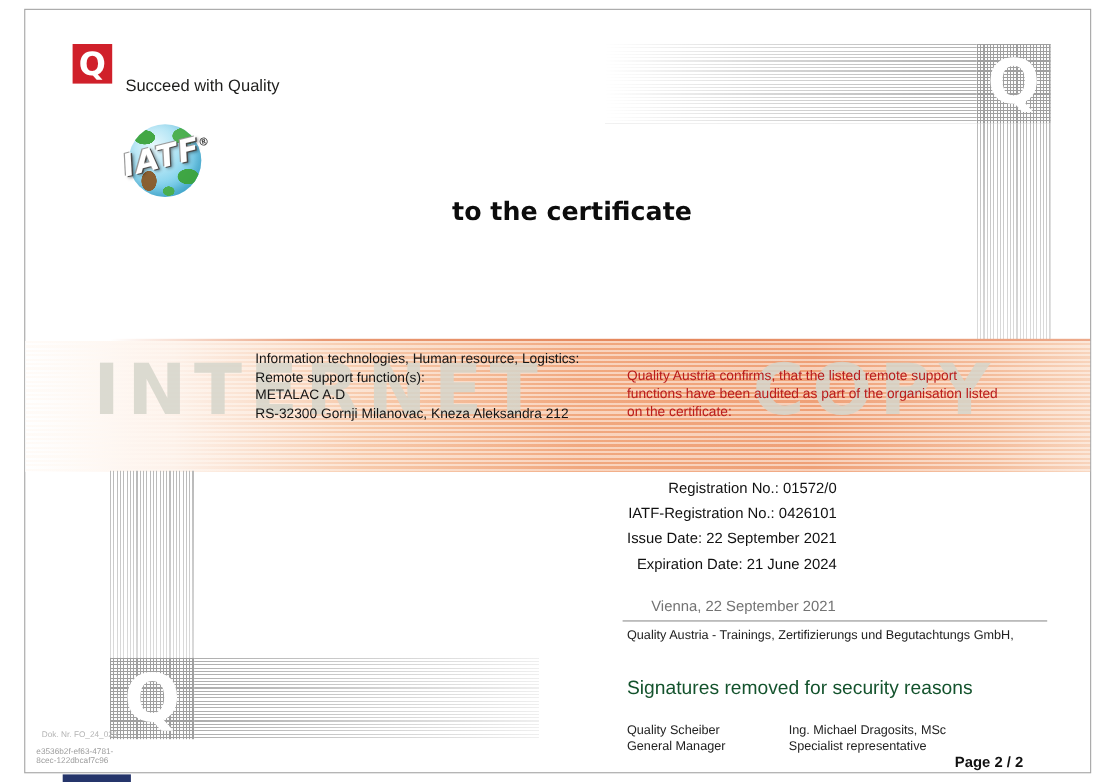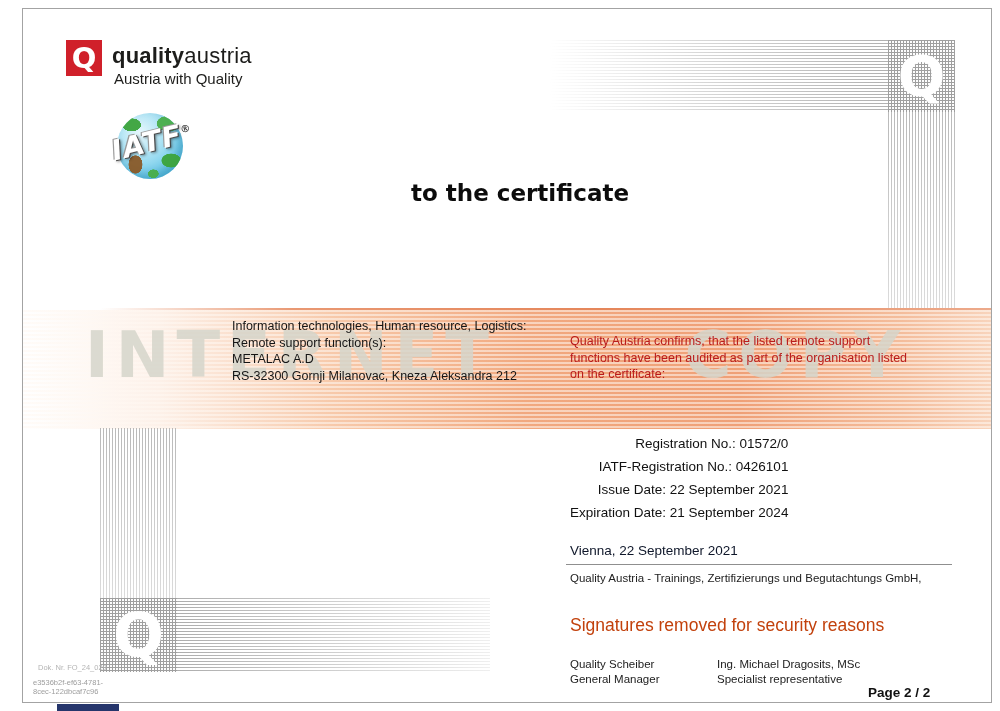--- a/index.html
+++ b/index.html
@@ -76,24 +76,24 @@
   .watermark { left:85px; top:318px; width:822px; display:flex; justify-content:space-between;
                font-family:"DejaVu Sans", sans-serif; font-weight:700; font-size:64px;
                letter-spacing:7px; color:rgba(213,213,202,.85); }
 
   
   .band-left  { left:232px; top:318px; width:335px; font-size:12.5px; line-height:16.5px; color:#151515; }
   .band-right { left:570px; top:333px; width:345px; font-size:12.5px; line-height:16.5px; color:#b91c1c; }
 
   
   .reg-block { left:570px; top:432px; font-size:13.5px; line-height:23px; color:#111;text-align:right; }
-  .vienna    { left:570px; top:543px; font-size:13.5px; color:#0f172a; }
+  .vienna    { left:592px; top:543px; font-size:13.5px; color:#737373; }
   .rule      { left:566px; top:564px; width:386px; height:1px; background:#8f8f8f; }
   .company   { left:570px; top:571px; font-size:11.5px; line-height:15px; color:#222; }
-  .sig-note  { left:570px; top:615px; font-size:17.5px; color:#c2410c; }
+  .sig-note  { left:570px; top:615px; font-size:17.5px; color:#14532d; }
   .signer1   { left:570px; top:657px; font-size:11.5px; line-height:14.5px; color:#222; }
   .signer2   { left:717px; top:657px; font-size:11.5px; line-height:14.5px; color:#222; }
   .page-num  { left:868px; top:665px; font-size:13.5px; font-weight:700; color:#111;margin-top:20px; }
 
   
   .dok-nr { left:38px; top:663px; font-size:7.5px; color:#b4b4b4; }
   .uuid   { left:33px; top:678px; font-size:7.5px; line-height:9px; color:#9d9d9d; }
   .edge-bar { left:57px; top:704px; width:62px; height:7px; background:#25356b; }
 </style>
 </head>
@@ -118,45 +118,42 @@
 
   <div class="abs band-v-left fade-d"></div>
   <div class="abs band-h-bot fade-l"></div>
   <div class="abs q-hatch q-bot">
     <span>Q</span>
   </div>
 
   <div class="abs qa-square">
     <span>Q</span>
   </div>
-  <div class="abs brand">
-    <span class="b">quality</span><span class="l">austria</span>
-  </div>
-  <div class="abs tagline">Austria with Quality</div>
+  <div class="abs tagline">Succeed with Quality</div>
 
   <div class="abs globe"></div>
   <div class="abs iatf-text">
     <span>IATF</span><sup>®</sup>
   </div>
 
   <div class="abs title-sub">to the certificate</div>
 
   <div class="abs band-left">
     <div>Information technologies, Human resource, Logistics:</div>
     <div>Remote support function(s):</div>
     <div>METALAC A.D</div>
     <div>RS-32300 Gornji Milanovac, Kneza Aleksandra 212</div>
   </div>
   <div class="abs band-right">Quality Austria confirms, that the listed remote support functions have been audited as part of the organisation listed on the certificate:</div>
 
   <div class="abs reg-block">
     <div>Registration No.: 01572/0</div>
     <div>IATF-Registration No.: 0426101</div>
     <div>Issue Date: 22 September 2021</div>
-    <div>Expiration Date: 21 September 2024</div>
+    <div>Expiration Date: 21 June 2024</div>
   </div>
 
   <div class="abs vienna">Vienna, 22 September 2021</div>
   <div class="abs rule"></div>
   <div class="abs company">
     <div>Quality Austria - Trainings, Zertifizierungs und Begutachtungs GmbH,</div>
   </div>
 
   <div class="abs sig-note">Signatures removed for security reasons</div>
 

